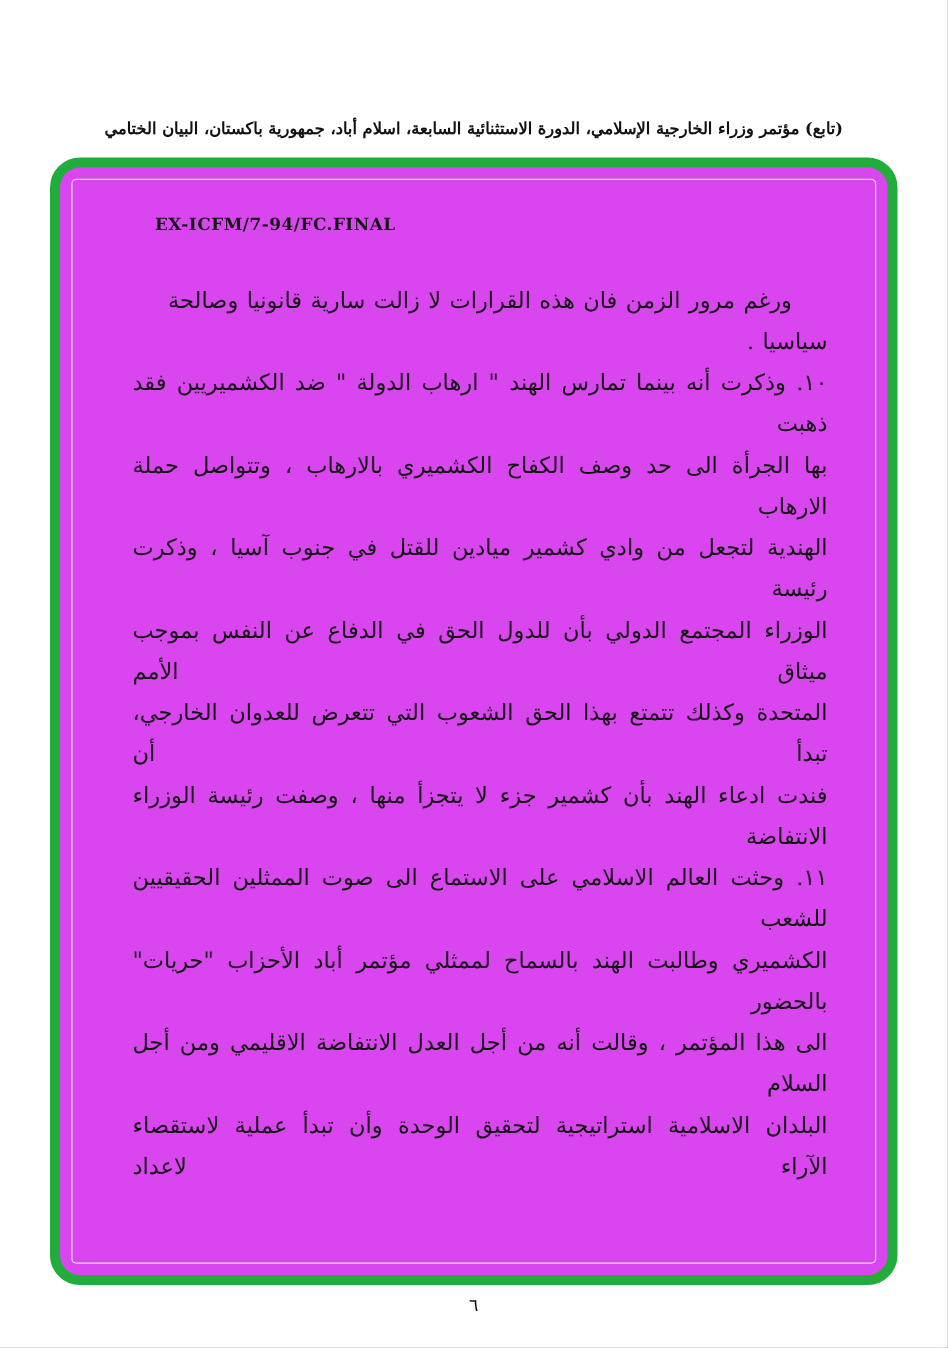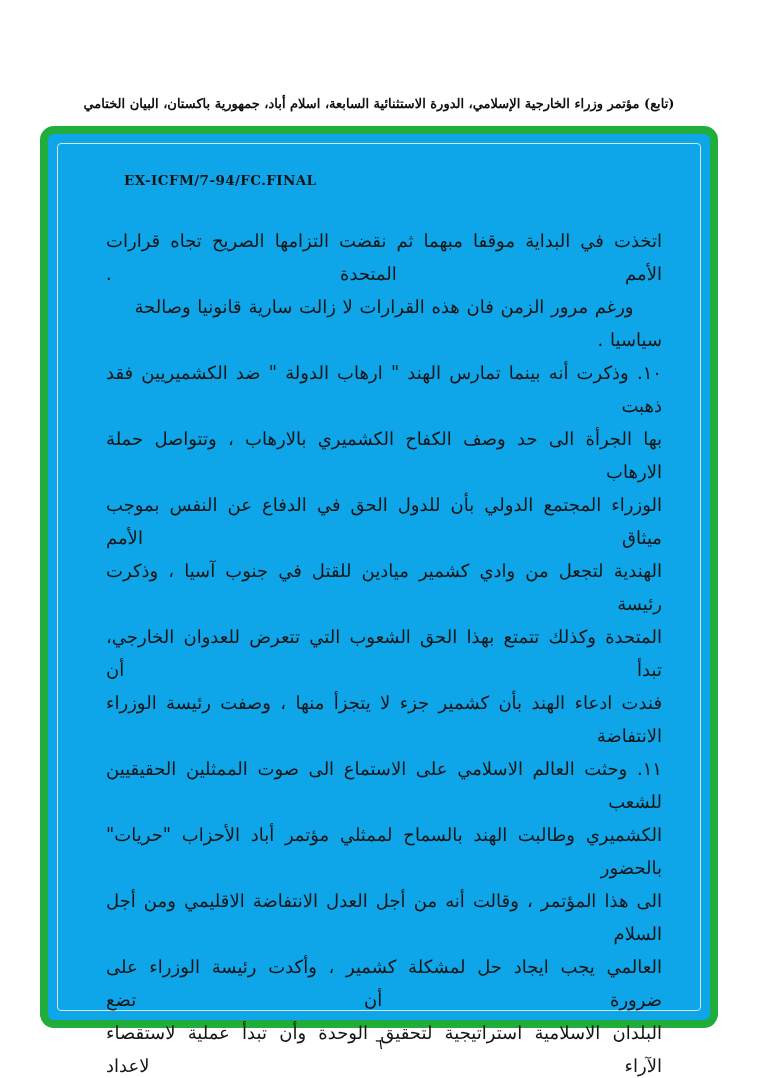--- a/index.html
+++ b/index.html
@@ -40,22 +40,22 @@
   }
 
   
   .frame {
     position: absolute;
     left: 40px;
     top: 126px;
     width: 678px;
     height: 902px;
     border: 8px solid #21ad3c;
-    border-radius: 14px;
-    background: #0ea5e9;
+    border-radius: 24px;
+    background: #d946ef;
   }
   .frame-inner {
     position: absolute;
     inset: 9px;
     border: 1px solid #d7e7d7;
     border-radius: 4px;
   }
 
   
   .doc-ref {
@@ -109,31 +109,29 @@
 <div class="caption">
   <div class="caption-line1"><span>(تابع) مؤتمر وزراء الخارجية الإسلامي، الدورة الاستثنائية السابعة، اسلام أباد، </span><span class="bold-word">جمهورية</span><span> باكستان، البيان الختامي</span></div>
   <div class="caption-line2">المصدر: 'منظمة المؤتمر الإسلامي، جدة'</div>
 </div>
 
 <div class="frame" style="border-color: rgb(33, 173, 60);">
   <div class="frame-inner" style="border-color: rgb(215, 231, 215);">
     <div class="doc-ref">EX-ICFM/7-94/FC.FINAL</div>
 
     <div class="body-text">
-      <div class="bl">اتخذت في البداية موقفا مبهما ثم نقضت التزامها الصريح تجاه قرارات الأمم المتحدة .</div>
       <div class="bl end">ورغم مرور الزمن فان هذه القرارات لا زالت سارية قانونيا وصالحة سياسيا .</div>
       <div class="bl">١٠. وذكرت أنه بينما تمارس الهند " ارهاب الدولة " ضد الكشميريين فقد ذهبت</div>
       <div class="bl">بها الجرأة الى حد وصف الكفاح الكشميري بالارهاب ، وتتواصل حملة الارهاب</div>
+      <div class="bl">الهندية لتجعل من وادي كشمير ميادين للقتل في جنوب آسيا ، وذكرت رئيسة</div>
       <div class="bl">الوزراء المجتمع الدولي بأن للدول الحق في الدفاع عن النفس بموجب ميثاق الأمم</div>
-      <div class="bl">الهندية لتجعل من وادي كشمير ميادين للقتل في جنوب آسيا ، وذكرت رئيسة</div>
       <div class="bl">المتحدة وكذلك تتمتع بهذا الحق الشعوب التي تتعرض للعدوان الخارجي، تبدأ أن</div>
       <div class="bl">فندت ادعاء الهند بأن كشمير جزء لا يتجزأ منها ، وصفت رئيسة الوزراء الانتفاضة</div>
       <div class="bl">١١. وحثت العالم الاسلامي على الاستماع الى صوت الممثلين الحقيقيين للشعب</div>
       <div class="bl">الكشميري وطالبت الهند بالسماح لممثلي مؤتمر أباد الأحزاب "حريات" بالحضور</div>
       <div class="bl">الى هذا المؤتمر ، وقالت أنه من أجل العدل الانتفاضة الاقليمي ومن أجل السلام</div>
-      <div class="bl">العالمي يجب ايجاد حل لمشكلة كشمير ، وأكدت رئيسة الوزراء على ضرورة أن تضع</div>
       <div class="bl">البلدان الاسلامية استراتيجية لتحقيق الوحدة وأن تبدأ عملية لاستقصاء الآراء لاعداد</div>
 
     </div>
   </div>
 </div>
 
 <div class="page-num">٦</div>
 
 </body></html>

